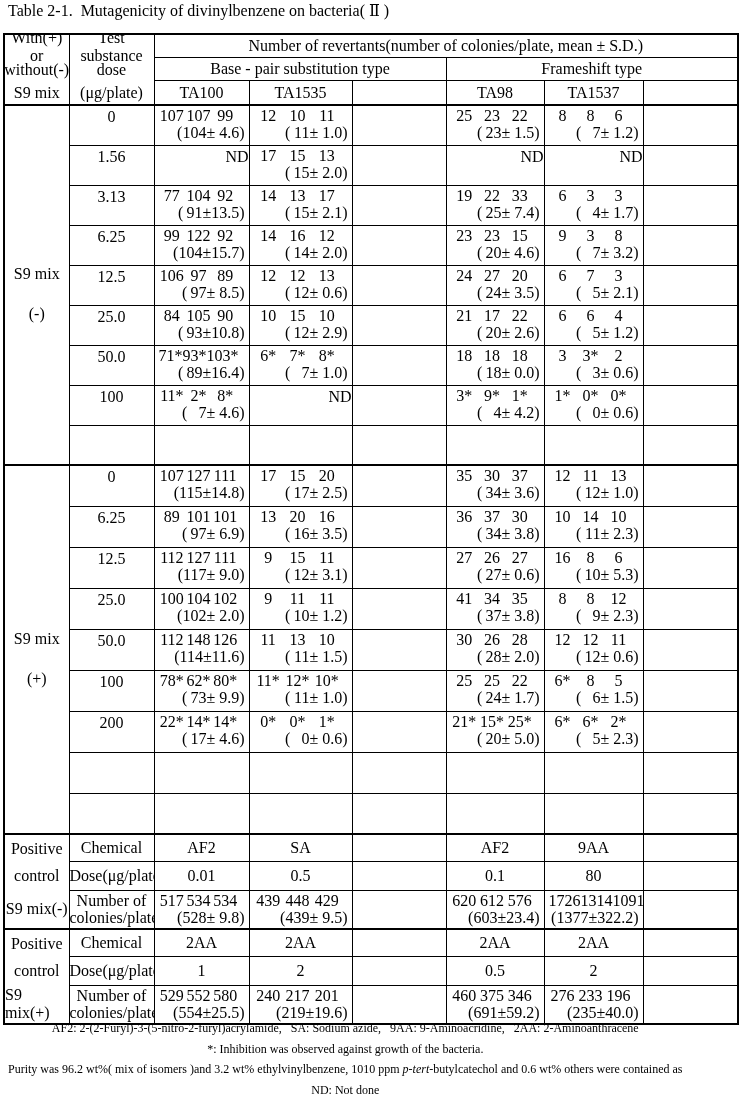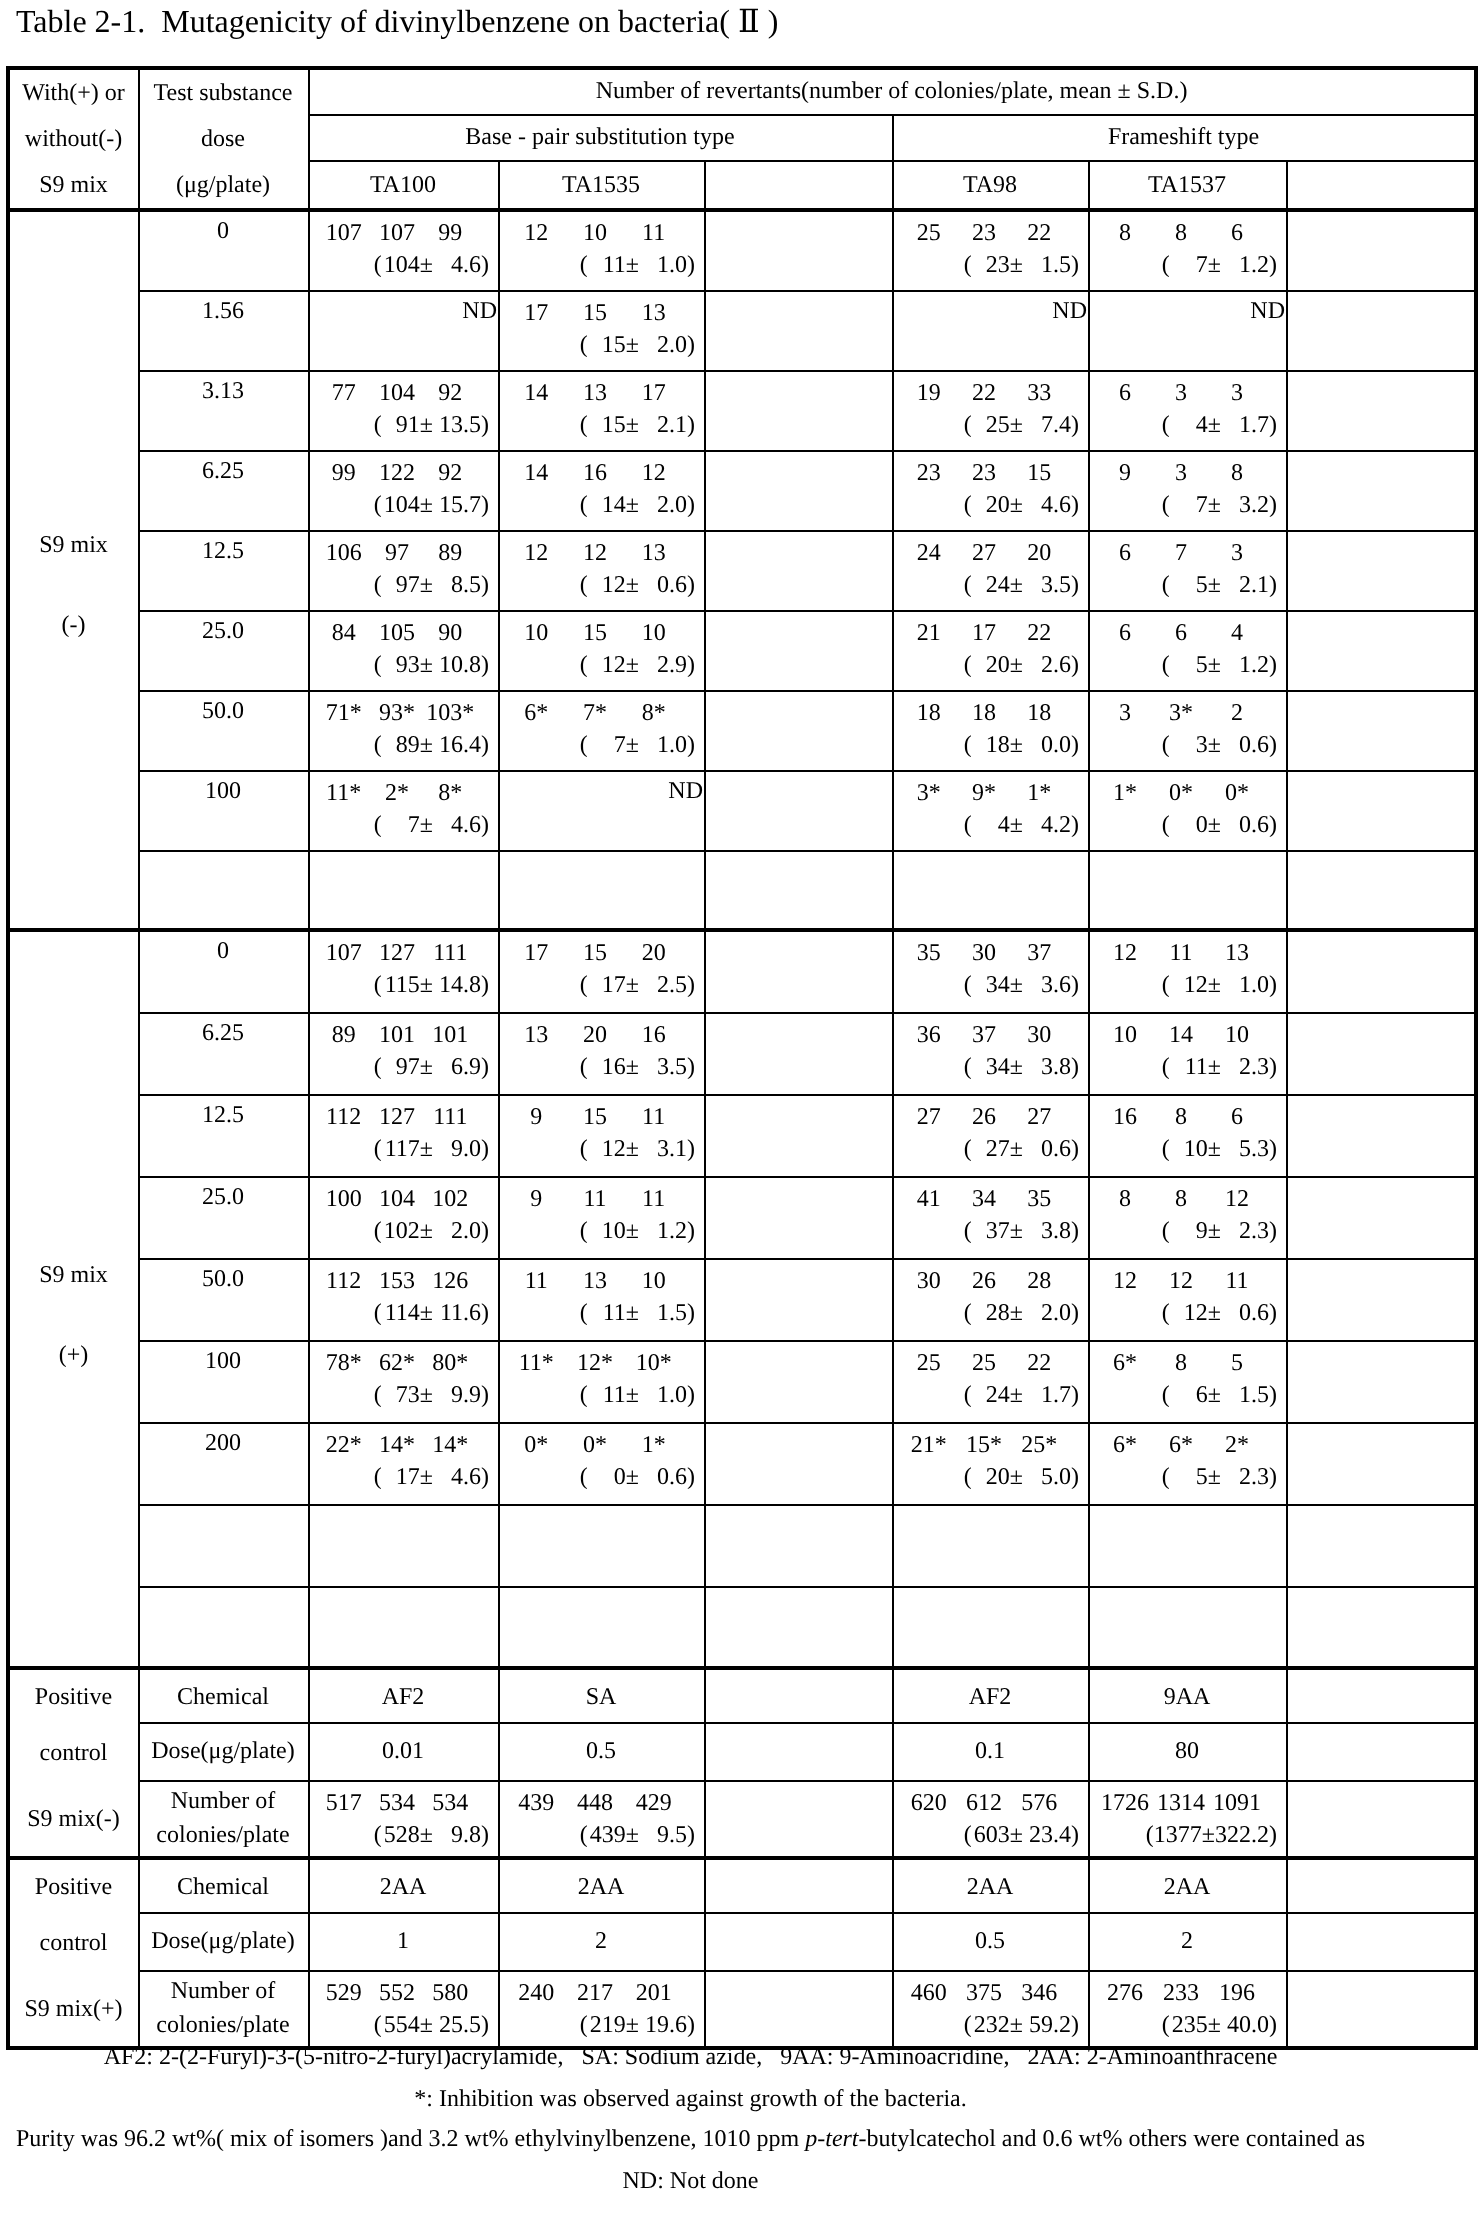--- a/index.html
+++ b/index.html
@@ -4,21 +4,21 @@
 <style>
   * { margin:0; padding:0; box-sizing:border-box; }
   html, body { width:740px; height:1110px; background:#ffffff; }
   body { position:relative; overflow:hidden; color:#000;
          font-family:"Liberation Serif","DejaVu Serif",serif; }
 
   .title { position:absolute; left:8px; top:1px; font-size:16px; white-space:pre; }
 
   table.main { position:absolute; left:3px; top:33px; width:734px;
                border-collapse:collapse; table-layout:fixed;
-               border:2px solid #000; font-size:12px; }
+               border:2px solid #000; font-size:16px; }
   td { border:1px solid #000; vertical-align:top; overflow:hidden; }
 
   col.c1{width:65px} col.c2{width:85px} col.c3{width:95px} col.c4{width:103px}
   col.c5{width:94px} col.c6{width:98px} col.c7{width:99px} col.c8{width:95px}
 
   thead td { vertical-align:middle; text-align:center; }
   tr.h  { height:23px; }
   tr.hl { height:24px; }
   tr.hl td, tr.thick td, td.hb { border-bottom:2px solid #000; }
   .hstack div { height:23px; display:flex; align-items:center; justify-content:center; }
@@ -545,21 +545,21 @@
           </div>
           <div class="ml">(<span class="mv">9</span>±<span class="sv">2.3</span>)</div>
         </td>
         <td class="dc"></td>
       </tr>
       <tr class="r2">
         <td class="dose">50.0</td>
         <td class="dc">
           <div class="cnt">
             <span>112</span>
-            <span>153</span>
+            <span>148</span>
             <span>126</span>
           </div>
           <div class="ml">(<span class="mv">114</span>±<span class="sv">11.6</span>)</div>
         </td>
         <td class="dc">
           <div class="cnt">
             <span>11</span>
             <span>13</span>
             <span>10</span>
           </div>
@@ -791,21 +791,21 @@
           </div>
           <div class="ml">(<span class="mv">219</span>±<span class="sv">19.6</span>)</div>
         </td>
         <td class="dc"></td>
         <td class="dc">
           <div class="cnt">
             <span>460</span>
             <span>375</span>
             <span>346</span>
           </div>
-          <div class="ml">(<span class="mv">232</span>±<span class="sv">59.2</span>)</div>
+          <div class="ml">(<span class="mv">691</span>±<span class="sv">59.2</span>)</div>
         </td>
         <td class="dc">
           <div class="cnt">
             <span>276</span>
             <span>233</span>
             <span>196</span>
           </div>
           <div class="ml">(<span class="mv">235</span>±<span class="sv">40.0</span>)</div>
         </td>
         <td class="dc"></td>

